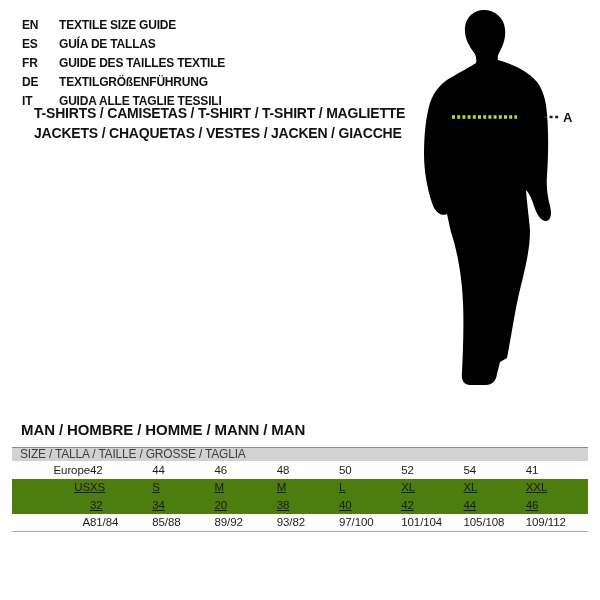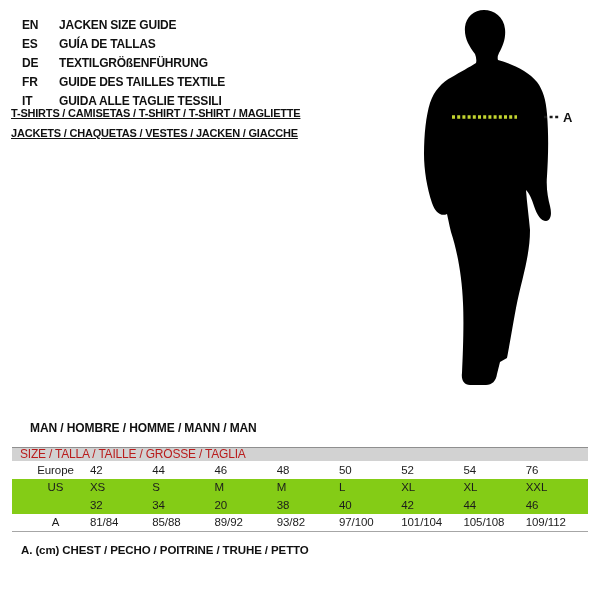--- a/index.html
+++ b/index.html
@@ -29,50 +29,48 @@
     font-size: 12px;
     font-weight: bold;
     letter-spacing: -0.2px;
     white-space: nowrap;
   }
   .lang-code { width: 37px; }
 
   
   .categories {
     position: absolute;
-    left: 11px;
+    left: 34px;
     top: 103px;
-    font-size: 11px;
+    font-size: 14px;
     font-weight: bold;
     letter-spacing: -0.2px;
     line-height: 20px;
     white-space: nowrap;
-    text-decoration: underline;
   }
 
   
   .figure-wrap {
     position: absolute;
     left: 420px;
     top: 8px;
     width: 160px;
     height: 384px;
   }
   .figure-wrap svg { display: block; width: 100%; height: 100%; }
 
   
   .section-title {
     position: absolute;
     left: 21px;
     top: 421px;
-    font-size: 12px;
+    font-size: 15px;
     font-weight: bold;
     letter-spacing: -0.1px;
     white-space: nowrap;
-    margin-left: 9px;
   }
   .footnote {
     position: absolute;
     left: 21px;
     top: 544px;
     font-size: 11.5px;
     font-weight: bold;
     letter-spacing: -0.1px;
     white-space: nowrap;
   }
@@ -86,59 +84,59 @@
     border-bottom: 1px solid #a6a6a6;
   }
   .t-header {
     height: 14px;
     line-height: 13px;
     background: #d2d2d2;
     border-top: 1px solid #8f8f8f;
     padding-left: 8px;
     font-size: 12px;
     font-weight: 400;
-    color: #b91c1c;
+    color: #404040;
     letter-spacing: -0.2px;
     white-space: nowrap;
     overflow: hidden;
   }
   .t-row {
     display: grid;
     grid-template-columns: 78px repeat(8, 1fr);
     height: 17.5px;
     align-items: center;
     font-size: 11.5px;
     color: #1c1c1c;
     letter-spacing: -0.1px;
   }
-  .t-row.shaded { background: #84cc16; }
-  .t-label { padding-left: 9px; text-align: center; }
+  .t-row.shaded { background: #4d7c0f; text-decoration: underline; }
+  .t-label { padding-left: 9px; text-align: right; }
   .t-cell { }
 </style>
 </head>
 <body>
 
 <div class="canvas">
 
   <div class="lang-block">
     <div class="lang-row">
       <span class="lang-code">EN</span>
-      <span class="lang-label">JACKEN SIZE GUIDE</span>
+      <span class="lang-label">TEXTILE SIZE GUIDE</span>
     </div>
     <div class="lang-row">
       <span class="lang-code">ES</span>
       <span class="lang-label">GUÍA DE TALLAS</span>
     </div>
     <div class="lang-row">
+      <span class="lang-code">FR</span>
+      <span class="lang-label">GUIDE DES TAILLES TEXTILE</span>
+    </div>
+    <div class="lang-row">
       <span class="lang-code">DE</span>
       <span class="lang-label">TEXTILGRÖßENFÜHRUNG</span>
-    </div>
-    <div class="lang-row">
-      <span class="lang-code">FR</span>
-      <span class="lang-label">GUIDE DES TAILLES TEXTILE</span>
     </div>
     <div class="lang-row">
       <span class="lang-code">IT</span>
       <span class="lang-label">GUIDA ALLE TAGLIE TESSILI</span>
     </div>
   </div>
 
   <div class="categories">
     <div>T-SHIRTS / CAMISETAS / T-SHIRT / T-SHIRT / MAGLIETTE</div>
     <div>JACKETS / CHAQUETAS / VESTES / JACKEN / GIACCHE</div>
@@ -191,21 +189,21 @@
 
     <div class="t-row">
       <div class="t-label">Europe</div>
       <div class="t-cell">42</div>
       <div class="t-cell">44</div>
       <div class="t-cell">46</div>
       <div class="t-cell">48</div>
       <div class="t-cell">50</div>
       <div class="t-cell">52</div>
       <div class="t-cell">54</div>
-      <div class="t-cell">76</div>
+      <div class="t-cell">41</div>
     </div>
 
     <div class="t-row shaded">
       <div class="t-label">US</div>
       <div class="t-cell">XS</div>
       <div class="t-cell">S</div>
       <div class="t-cell">M</div>
       <div class="t-cell">M</div>
       <div class="t-cell">L</div>
       <div class="t-cell">XL</div>
@@ -231,15 +229,14 @@
       <div class="t-cell">85/88</div>
       <div class="t-cell">89/92</div>
       <div class="t-cell">93/82</div>
       <div class="t-cell">97/100</div>
       <div class="t-cell">101/104</div>
       <div class="t-cell">105/108</div>
       <div class="t-cell">109/112</div>
     </div>
   </div>
 
-  <div class="footnote">A. (cm) CHEST / PECHO / POITRINE / TRUHE / PETTO</div>
 
 </div>
 
 </body></html>

